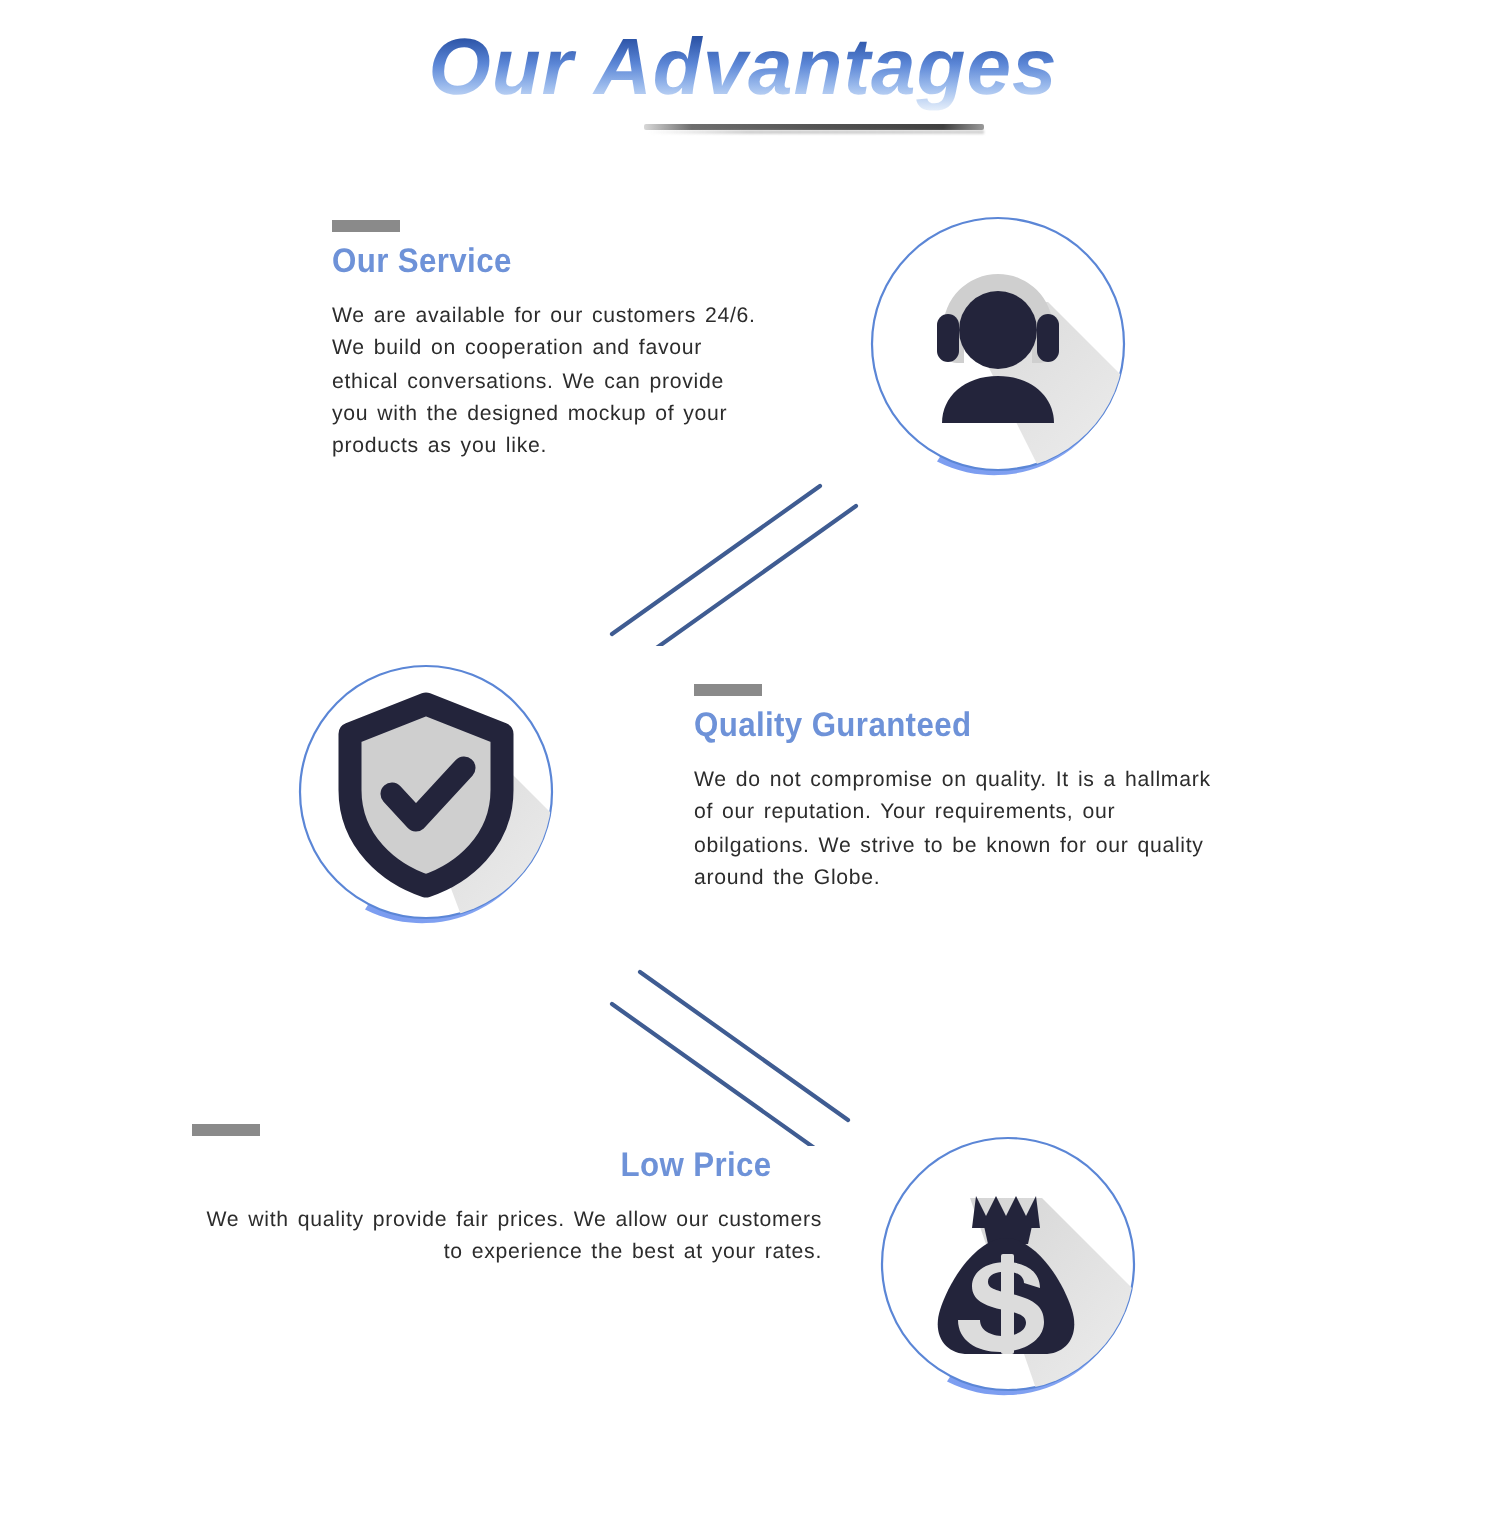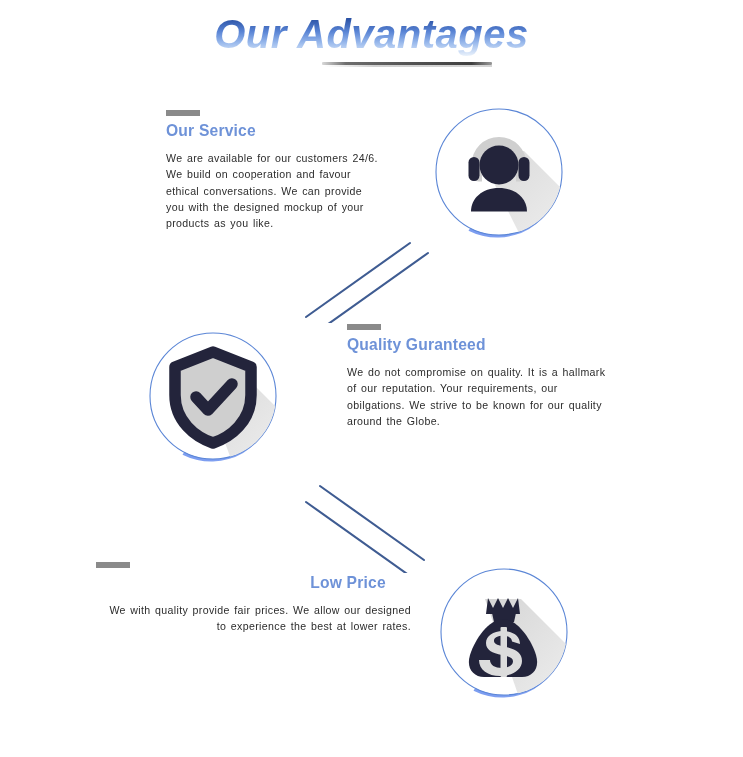--- a/index.html
+++ b/index.html
@@ -92,21 +92,21 @@
 
   .block-body {
     font-size: 10.6px;
     line-height: 16.3px;
     color: #2c2c2c;
     letter-spacing: 0.35px;
     word-spacing: 1.2px;
   }
 
   #block-service   { left: 166px; top: 110px; width: 215px; }
-  #block-quality   { left: 347px; top: 324px; width: 272px; }
+  #block-quality   { left: 347px; top: 342px; width: 272px; }
   #block-lowprice  { left: 96px;  top: 562px; width: 315px; text-align: right; }
 
   #block-quality .block-title { color: #6e92d8; }
 
   
   .icon-circle {
     position: absolute;
     width: 158px;
     height: 158px;
   }
@@ -220,21 +220,21 @@
   </div>
 
   <svg class="connector" id="connector-2" width="135" height="95">
     <line x1="20" y1="8" x2="124" y2="82"></line>
     <line x1="6" y1="24" x2="110" y2="98"></line>
   </svg>
 
   <div class="block" id="block-lowprice">
     <div class="dash"></div>
     <div class="block-title">Low Price</div>
-    <div class="block-body">We with quality provide fair prices. We allow our designed to experience the best at lower rates.</div>
+    <div class="block-body">We with quality provide fair prices. We allow our customers to experience the best at your rates.</div>
   </div>
 
   <div class="icon-circle" id="circle-price">
     <svg width="158" height="158" viewBox="0 0 158 158" aria-hidden="true">
       <defs>
         <linearGradient id="ringGradC" x1="0" y1="0" x2="1" y2="1">
           <stop offset="0%" stop-color="#8fb0f5"></stop>
           <stop offset="55%" stop-color="#7b9cf0"></stop>
           <stop offset="100%" stop-color="#89a9f3"></stop>
         </linearGradient>

